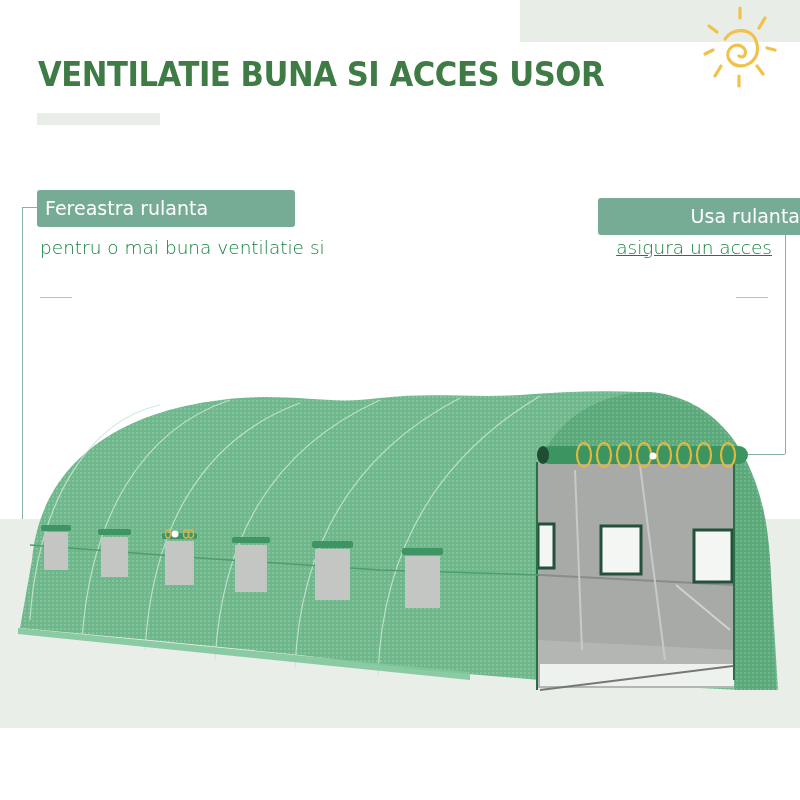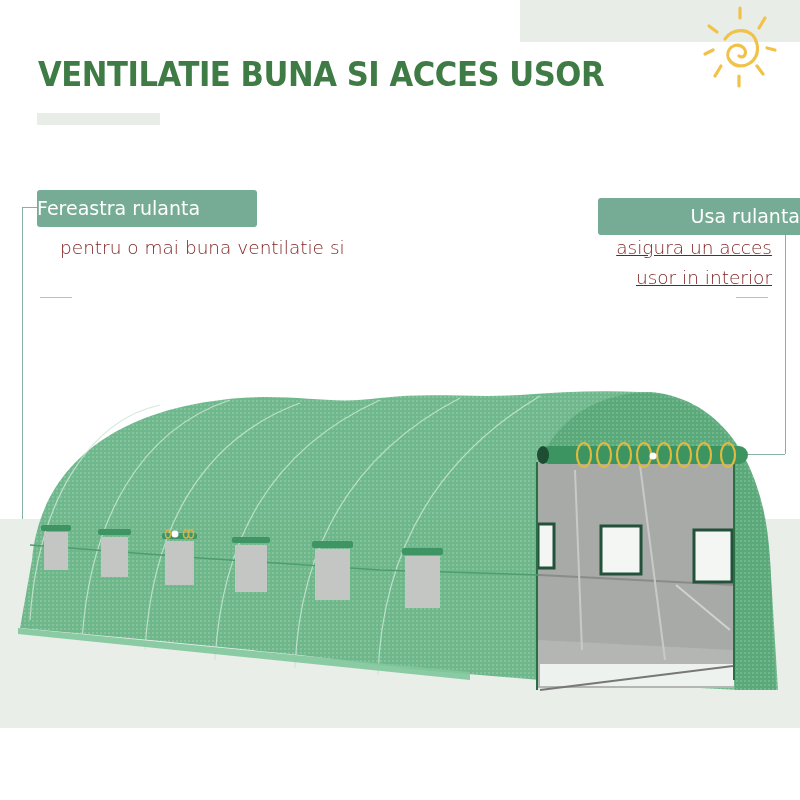--- a/index.html
+++ b/index.html
@@ -5,23 +5,23 @@
   html, body { margin: 0; padding: 0; }
   body { width: 800px; height: 800px; position: relative; overflow: hidden; background: #ffffff;
          font-family: "Liberation Sans", "DejaVu Sans", sans-serif; }
   .abs { position: absolute; }
   .top-band { left: 520px; top: 0; width: 280px; height: 42px; background: #e8ede8; }
   .title { left: 38px; top: 55px; font-family: "DejaVu Sans", sans-serif; font-weight: bold;
            font-size: 33px; letter-spacing: -0.5px; color: #3e7b45; white-space: nowrap; transform: scaleX(0.93); transform-origin: left top; }
   .title-bar { left: 37px; top: 113px; width: 123px; height: 12px; background: #e8ede8; }
   .label { background: #76ab95; color: #ffffff; font-size: 19px; font-family: "DejaVu Sans", sans-serif;
            border-radius: 3px; height: 37px; line-height: 37px; box-sizing: border-box; }
-  .label-left { left: 37px; top: 190px; width: 220px; padding-left: 0; }
+  .label-left { left: 37px; top: 190px; width: 258px; padding-left: 8px; }
   .label-right { left: 562px; top: 198px; width: 210px; padding-right: 8px; text-align: right; margin-left: 36px; }
-  .desc { font-size: 18.5px; line-height: 30px; color: #7f1d1d; font-family: "DejaVu Sans", sans-serif; font-weight: 300; white-space: nowrap; margin-left: 20px; }
+  .desc { font-size: 18.5px; line-height: 30px; color: #15803d; font-family: "DejaVu Sans", sans-serif; font-weight: 300; white-space: nowrap; }
   .desc-left { left: 40px; top: 233px; }
   .desc-right { right: 28px; top: 233px; text-align: right; text-decoration: underline; }
   .underline { height: 1px; background: #a8c8bb; }
   .ul-left { left: 40px; top: 297px; width: 32px; }
   .ul-right { left: 736px; top: 297px; width: 32px; }
   .connector { border-color: #86b2a2; border-style: solid; border-width: 0; }
   .conn-left-v { left: 22px; top: 207px; width: 0; height: 312px; border-left-width: 1px; }
   .conn-left-h { left: 22px; top: 207px; width: 15px; height: 0; border-top-width: 1px; }
   .conn-right-h { left: 772px; top: 208px; width: 13px; height: 0; border-top-width: 1px; }
   .conn-right-v { left: 785px; top: 208px; width: 0; height: 246px; border-left-width: 1px; }
@@ -62,21 +62,20 @@
 
 <div class="abs label label-left">Fereastra rulanta</div>
 <div class="abs desc desc-left">
   <div>pentru o mai buna ventilatie si</div>
 </div>
 <div class="abs underline ul-left"></div>
 
 <div class="abs label label-right">Usa rulanta</div>
 <div class="abs desc desc-right">
   <div>asigura un acces</div>
-  <div>usor in interior</div>
 </div>
 <div class="abs underline ul-right"></div>
 
 <svg class="abs scene" viewBox="0 0 800 800">
   <defs>
     <pattern id="mesh" width="4" height="4" patternUnits="userSpaceOnUse">
       <rect width="4" height="4" fill="#63b283"></rect>
       <rect width="2" height="2" fill="#7dbf96"></rect>
     </pattern>
     <pattern id="meshDark" width="4" height="4" patternUnits="userSpaceOnUse">

